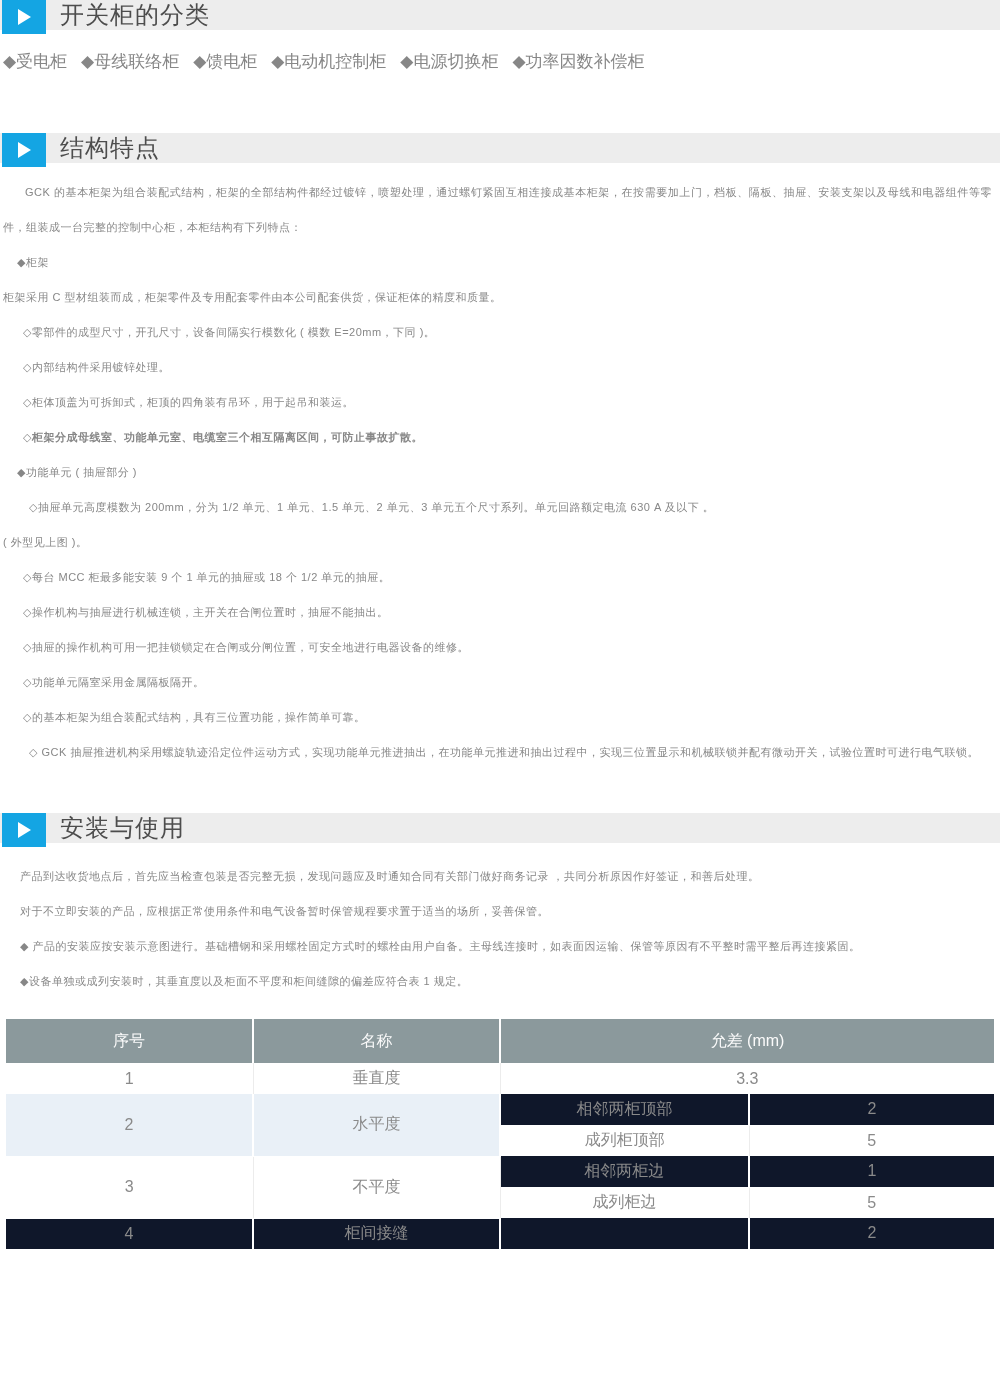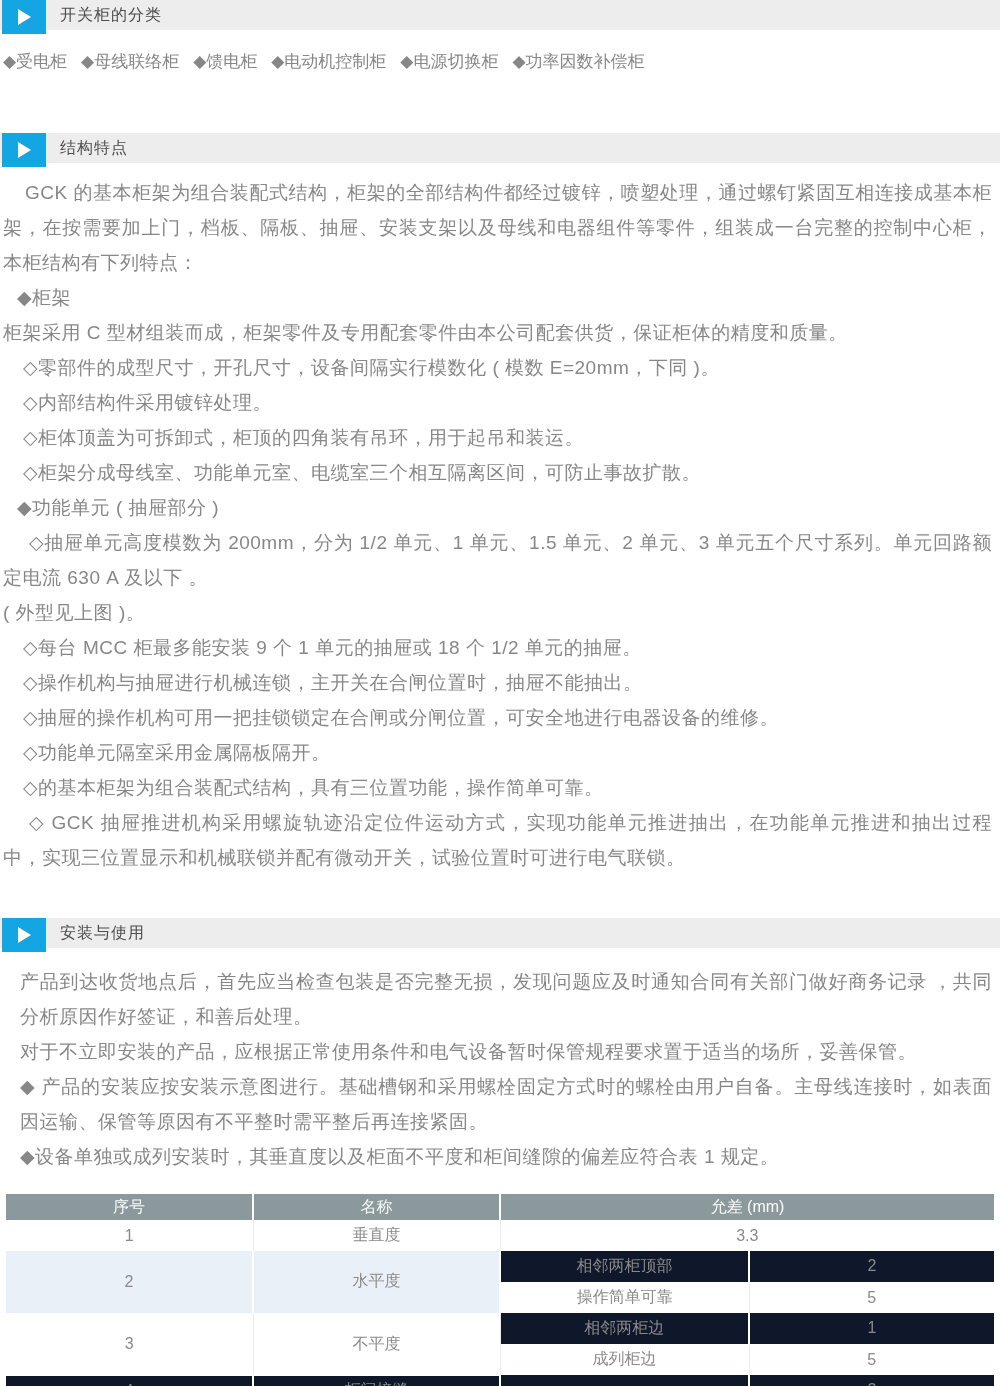--- a/index.html
+++ b/index.html
@@ -13,51 +13,51 @@
   
   .section-header{position:relative;height:34px;}
   .section-header .bar{position:absolute;left:0;right:0;top:0;height:30px;background:#ededed;}
   .section-header .square{position:absolute;left:2px;top:0;width:44px;height:34px;background:#14a5e3;}
   .section-header .tri{
     position:absolute;left:16px;top:9px;width:0;height:0;
     border-left:13px solid #ffffff;border-top:8px solid transparent;border-bottom:8px solid transparent;
   }
   .section-header .title{
     position:absolute;left:60px;top:0;height:30px;line-height:30px;
-    font-size:16px;color:#4d4d4d;letter-spacing:1px;white-space:nowrap;
+    font-size:24px;color:#4d4d4d;letter-spacing:1px;white-space:nowrap;
   }
   #hdr2{margin-top:56px;}
   #hdr3{margin-top:43px;}
 
   
   .class-line{
     margin:13px 0 0 0;padding:0 0 0 3px;line-height:30px;
     font-size:17px;color:#878787;white-space:nowrap;
   }
   .class-line .item{margin-right:14px;}
 
   
   .paras{padding:0 8px 0 3px;}
   .paras p{
-    margin:0;font-size:19px;line-height:35px;color:#878787;
+    margin:0;font-size:11px;line-height:35px;color:#878787;
     text-align:justify;letter-spacing:0.5px;
   }
   #structure-paragraphs{margin-top:8px;}
   #install-paragraphs{margin-top:12px;padding-left:20px;}
 
   
   table.tol{
     border-collapse:collapse;table-layout:fixed;
     width:988px;margin:20px 0 0 6px;
   }
   table.tol th,table.tol td{
     text-align:center;vertical-align:middle;padding:0;
     font-weight:normal;overflow:hidden;
   }
-  table.tol thead tr{height:26px;}
+  table.tol thead tr{height:44px;}
   table.tol tbody tr{height:31px;}
   table.tol th{
     background:#8b999c;color:#fbfbfb;font-size:16px;
     border-right:2px solid #ffffff;
   }
   table.tol th:last-child{border-right:none;}
   table.tol td{font-size:16px;color:#8a8a8a;}
   tr.r-white td{background:#ffffff;border-right:1px solid #ececec;}
   tr.r-blue td{background:#0f172a;border-right:2px solid #ffffff;}
   table.tol td:last-child{border-right:none !important;}
@@ -88,21 +88,21 @@
     <div class="title">结构特点</div>
   </div>
 
   <div class="paras" id="structure-paragraphs">
       <p style="text-indent: 22px;">GCK 的基本柜架为组合装配式结构，柜架的全部结构件都经过镀锌，喷塑处理，通过螺钉紧固互相连接成基本柜架，在按需要加上门，档板、隔板、抽屉、安装支架以及母线和电器组件等零件，组装成一台完整的控制中心柜，本柜结构有下列特点：</p>
       <p style="text-indent: 14px;">◆柜架</p>
       <p style="text-indent: 0px;">柜架采用 C 型材组装而成，柜架零件及专用配套零件由本公司配套供货，保证柜体的精度和质量。</p>
       <p style="text-indent: 20px;">◇零部件的成型尺寸，开孔尺寸，设备间隔实行模数化 ( 模数 E=20mm，下同 )。</p>
       <p style="text-indent: 20px;">◇内部结构件采用镀锌处理。</p>
       <p style="text-indent: 20px;">◇柜体顶盖为可拆卸式，柜顶的四角装有吊环，用于起吊和装运。</p>
-      <p style="text-indent: 20px;">◇柜架分成母线室、功能单元室、电缆室三个相互隔离区间，可防止事故扩散。</p>
+      <p style="text-indent: 20px; font-weight: bold;">◇柜架分成母线室、功能单元室、电缆室三个相互隔离区间，可防止事故扩散。</p>
       <p style="text-indent: 14px;">◆功能单元 ( 抽屉部分 )</p>
       <p style="text-indent: 26px;">◇抽屉单元高度模数为 200mm，分为 1/2 单元、1 单元、1.5 单元、2 单元、3 单元五个尺寸系列。单元回路额定电流 630 A 及以下 。</p>
       <p style="text-indent: 0px;">( 外型见上图 )。</p>
       <p style="text-indent: 20px;">◇每台 MCC 柜最多能安装 9 个 1 单元的抽屉或 18 个 1/2 单元的抽屉。</p>
       <p style="text-indent: 20px;">◇操作机构与抽屉进行机械连锁，主开关在合闸位置时，抽屉不能抽出。</p>
       <p style="text-indent: 20px;">◇抽屉的操作机构可用一把挂锁锁定在合闸或分闸位置，可安全地进行电器设备的维修。</p>
       <p style="text-indent: 20px;">◇功能单元隔室采用金属隔板隔开。</p>
       <p style="text-indent: 20px;">◇的基本柜架为组合装配式结构，具有三位置功能，操作简单可靠。</p>
       <p style="text-indent: 26px;">◇ GCK 抽屉推进机构采用螺旋轨迹沿定位件运动方式，实现功能单元推进抽出，在功能单元推进和抽出过程中，实现三位置显示和机械联锁并配有微动开关，试验位置时可进行电气联锁。</p>
     </div>
@@ -142,21 +142,21 @@
         <td>垂直度</td>
         <td colspan="2">3.3</td>
       </tr>
       <tr class="r-blue">
         <td rowspan="2" class="bg-blue">2</td>
         <td rowspan="2" class="bg-blue">水平度</td>
         <td>相邻两柜顶部</td>
         <td>2</td>
       </tr>
       <tr class="r-white">
-        <td>操作简单可靠</td>
+        <td>成列柜顶部</td>
         <td>5</td>
       </tr>
       <tr class="r-blue">
         <td rowspan="2" class="bg-white">3</td>
         <td rowspan="2" class="bg-white">不平度</td>
         <td>相邻两柜边</td>
         <td>1</td>
       </tr>
       <tr class="r-white">
         <td>成列柜边</td>

